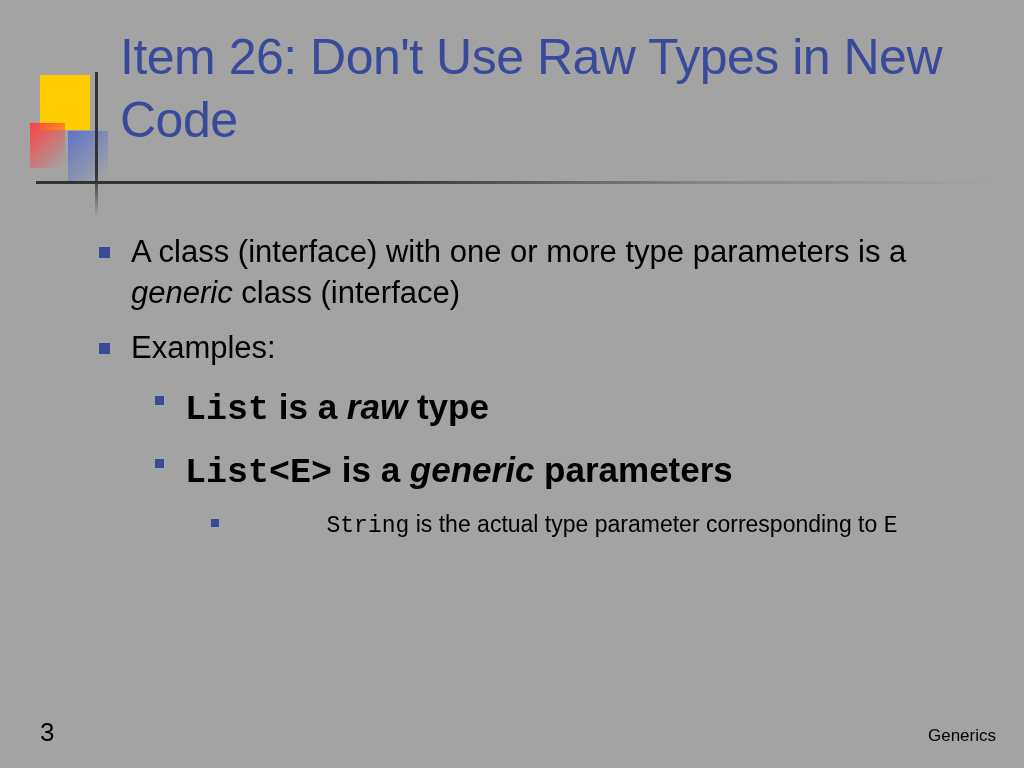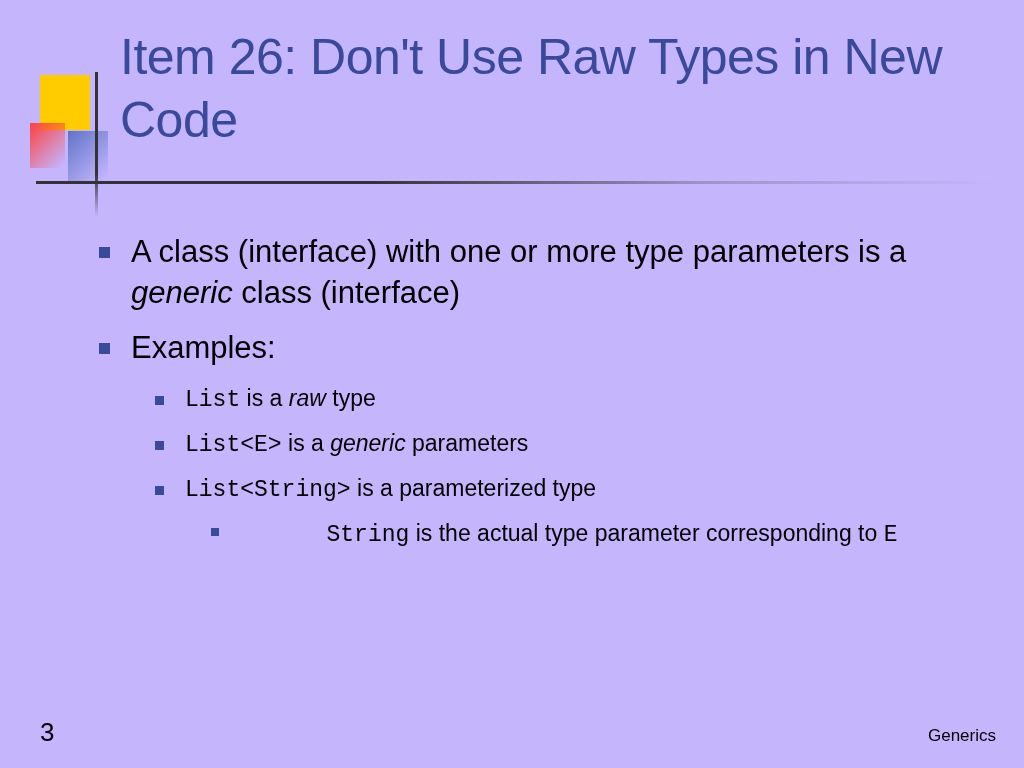--- a/index.html
+++ b/index.html
@@ -1,33 +1,33 @@
 <!DOCTYPE html>
 <html><head>
 <meta charset="utf-8">
 <style>
   * { margin: 0; padding: 0; box-sizing: border-box; }
   html, body { width: 1024px; height: 768px; font-family: Verdana, Geneva, sans-serif; background: #fff; overflow: hidden; }
-  .slide { position: relative; width: 1024px; height: 768px; background: #c4b5fd; }
+  .slide { position: relative; width: 1024px; height: 768px; background: #a3a3a3; }
   .decor { position: absolute; left: 30px; top: 75px; width: 80px; height: 130px; }
   .sq-yellow { position: absolute; left: 10px; top: 0; width: 50px; height: 55px; background: #ffcc00; }
   .sq-red { position: absolute; left: 0; top: 48px; width: 35px; height: 45px;
     background: linear-gradient(135deg, #ff4040 0%, rgba(255,64,64,0) 95%); }
   .sq-blue { position: absolute; left: 38px; top: 56px; width: 40px; height: 50px;
     background: linear-gradient(135deg, #6074c8 0%, rgba(96,116,200,0) 95%); }
   .hline { position: absolute; left: 36px; top: 181px; height: 3px; width: 960px;
     background: linear-gradient(to right, #333 0%, #333 35%, rgba(51,51,51,0.25) 70%, rgba(51,51,51,0) 100%); }
   .vline { position: absolute; left: 95px; top: 72px; width: 3px; height: 145px;
     background: linear-gradient(to bottom, #333 0%, #333 70%, rgba(51,51,51,0) 100%); }
   .title { position: absolute; left: 120px; top: 26px; width: 890px;
     font-size: 50px; color: #3a4a9a; font-weight: 400; line-height: 1.25; letter-spacing: -0.5px; }
   .body { position: absolute; left: 95px; top: 232px; width: 890px; color: #000; }
   .b1 { margin: 0 0 14px 36px; font-size: 31px; line-height: 1.32; position: relative; }
   .b1::before { content: ""; position: absolute; left: -32px; top: 15px; width: 11px; height: 11px; background: #3a4a9a; }
-  .b2 { margin: 0 0 12px 90px; font-size: 23px; line-height: 1.35; position: relative; }
+  .b2 { margin: 0 0 12px 90px; font-size: 35px; line-height: 1.35; position: relative; font-weight: bold; }
   .b2::before { content: ""; position: absolute; left: -30px; top: 13px; width: 9px; height: 9px; background: #3a4a9a; }
   .b3 { margin: 2px 0 10px 144px; font-size: 23px; line-height: 1.35; position: relative; text-align: center; }
   .b3::before { content: ""; position: absolute; left: -28px; top: 10px; width: 8px; height: 8px; background: #3a4a9a; }
   .ital { font-style: italic; }
   .mono { font-family: "Courier New", Courier, monospace; }
   .pagenum { position: absolute; left: 40px; bottom: 20px; font-size: 26px; color: #000; }
   .footer { position: absolute; right: 28px; bottom: 22px; font-size: 17px; color: #000; text-align: center; }
 </style>
 </head>
 <body>
@@ -55,23 +55,20 @@
     </div>
 
     <div class="b2">
       <span class="mono">List</span><span> is a </span><span class="ital">raw</span><span> type</span>
     </div>
 
     <div class="b2">
       <span class="mono">List&lt;E&gt;</span><span> is a </span><span class="ital">generic</span><span> parameters</span>
     </div>
 
-    <div class="b2">
-      <span class="mono">List&lt;String&gt;</span><span> is a parameterized type</span>
-    </div>
 
     <div class="b3">
       <span class="mono">String</span><span> is the actual type parameter corresponding to </span><span class="mono">E</span>
     </div>
 
   </div>
 
   <div class="pagenum">3</div>
   <div class="footer">Generics</div>
 </div>

